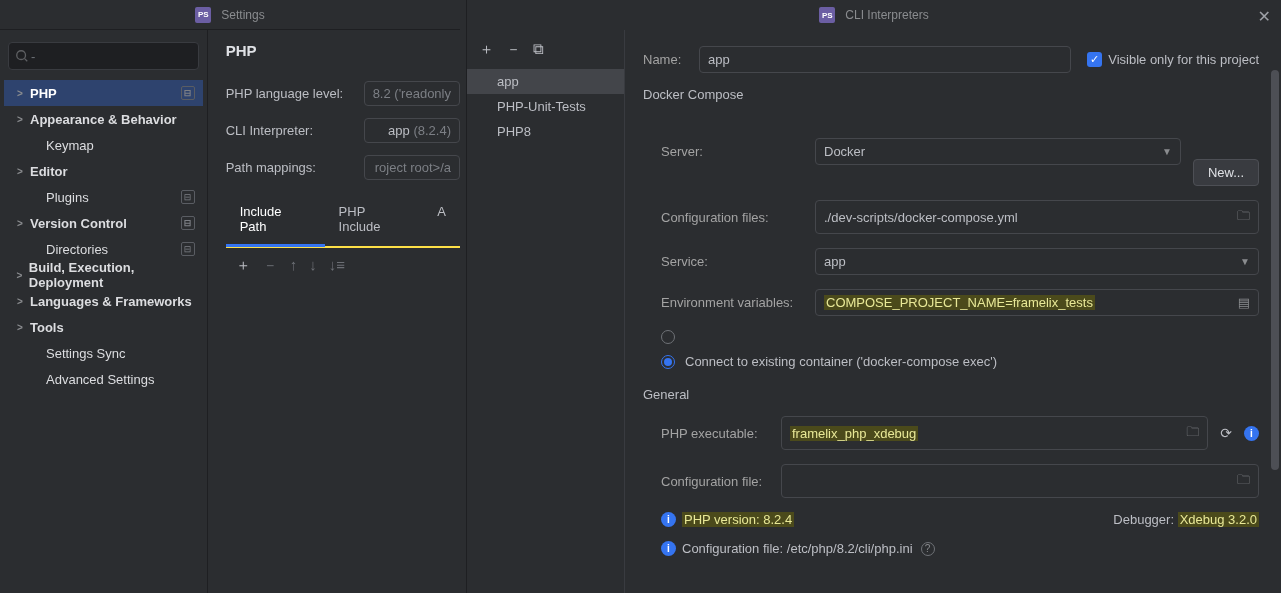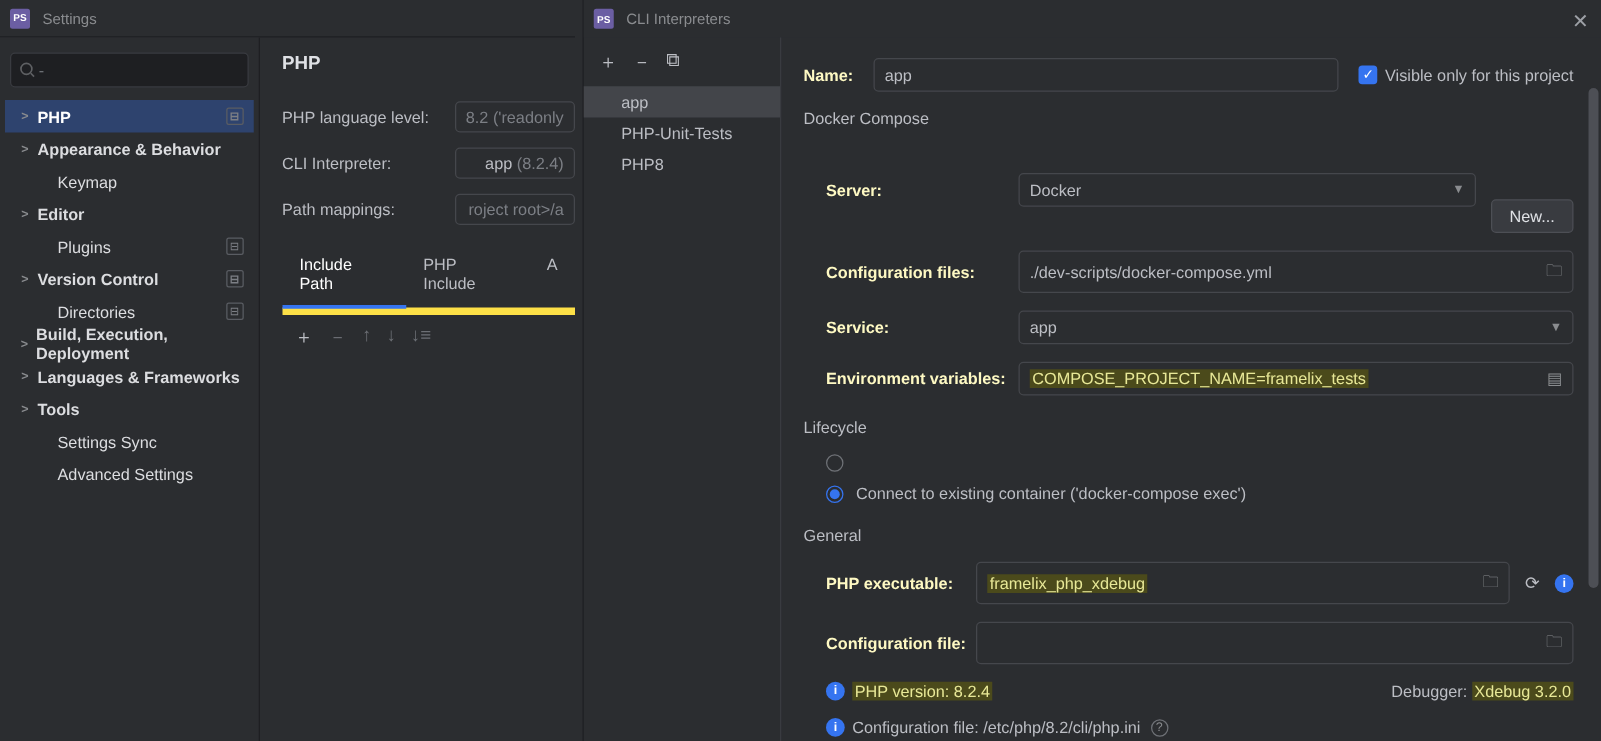--- a/index.html
+++ b/index.html
@@ -1,19 +1,19 @@
 <!DOCTYPE html>
 <html><head>
 <meta charset="utf-8">
 <style>
 * { margin:0; padding:0; box-sizing:border-box; font-family:"Segoe UI",Arial,sans-serif; }
 body { background:#2b2d30; color:#bcbec4; font-size:13px; overflow:hidden; width:1281px; height:593px; position:relative; }
 
 
-.titlebar { height:30px; display:flex; align-items:center; padding:0 8px; background:#2b2d30; border-bottom:1px solid #1e1f22; }
+.titlebar { height:30px; display:flex; align-items:center; padding:0 8px; background:#2b2d30; border-bottom:1px solid #1e1f22;justify-content:center; }
 .titlebar .ps-icon { width:16px; height:16px; background:#6b5ea3; border-radius:2px; display:flex; align-items:center; justify-content:center; font-size:8px; font-weight:bold; color:#fff; margin-right:10px; }
 .titlebar .title { color:#8a8c8f; font-size:12px; }
 
 
 .settings { position:absolute; left:0; top:0; width:460px; height:593px; background:#2b2d30; }
 .settings .content { display:flex; height:calc(100% - 30px); }
 .sidebar { width:224px; background:#2b2d30; padding:8px 4px; border-right:1px solid #1e1f22; }
 .search-box { margin:4px 4px 10px 4px; background:#1e1f22; border:1px solid #393b40; border-radius:4px; height:28px; display:flex; align-items:center; padding:0 6px; color:#6f7379; }
 .search-box svg { width:14px; height:14px; opacity:.6; }
 .tree-item { display:flex; align-items:center; padding:4px 8px 4px 10px; cursor:pointer; font-size:13px; color:#dcdde0; position:relative; height:26px; }
@@ -24,40 +24,40 @@
 .tree-item .badge { position:absolute; right:8px; width:14px; height:14px; border:1px solid #5a5d63; display:flex; align-items:center; justify-content:center; font-size:9px; color:#7c7f85; border-radius:2px;}
 .tree-item.indent { padding-left:26px; }
 
 .main { flex:1; padding:12px 0 0 18px; }
 .main h1 { font-size:15px; font-weight:600; color:#dfe1e5; margin-bottom:22px; }
 .form-row { display:flex; align-items:center; margin-bottom:12px; }
 .form-row label { width:138px; color:#bcbec4; }
 .form-row .field { background:#2b2d30; border:1px solid #45474c; border-radius:4px; padding:4px 8px; color:#7c7f85; flex:1; min-width:0; overflow:hidden; white-space:nowrap;text-align:right; }
 .form-row .field .val { color:#bcbec4; }
 
-.tabs { display:flex; border-bottom:6px solid #fde047; margin-top:16px; font-size:13px;}
+.tabs { display:flex; border-bottom:2px solid #fde047; margin-top:16px; font-size:13px;}
 .tab { padding:8px 14px 10px; color:#bcbec4; cursor:pointer; }
 .tab.active { border-bottom:3px solid #3574f0; margin-bottom:-1px; color:#fff; }
 .toolbar { display:flex; gap:12px; padding:8px 10px; color:#6c6f75; font-size:15px; }
 .toolbar span { cursor:pointer; }
 
 
 .dialog { position:absolute; left:466px; top:0; right:0; height:593px; background:#2b2d30; border-left:1px solid #1e1f22; display:flex; flex-direction:column; }
 .dialog .titlebar { border-bottom:none;}
 .dialog .close { position:absolute; right:10px; top:7px; color:#9da0a6; cursor:pointer; font-size:16px;}
 .dialog-body { display:flex; flex:1; min-height:0; }
 .interp-list { width:158px; border-right:1px solid #393b40; }
 .interp-toolbar { display:flex; gap:12px; padding:10px 12px; color:#bcbec4; font-size:15px;}
 .interp-toolbar span { cursor:pointer; }
 .interp-item { padding:5px 12px 5px 30px; cursor:pointer; font-size:13px;}
 .interp-item.selected { background:#43454a; }
 .interp-right { flex:1; padding:16px 22px 0 18px; overflow-y:auto; position:relative;}
 
 .row { display:flex; align-items:center; margin-bottom:14px; }
-.row > label { color:#fef9c3;font-weight:bold; }
+.row > label { color:#a3a3a3; }
 .row .lbl-w1 { width:56px; }
 .row input[type=text], .row .select, .row .text-field {
   background:#2b2d30; border:1px solid #45474c; border-radius:4px; padding:5px 8px; color:#bcbec4; font-size:13px;
 }
 .row .select { display:flex; align-items:center; justify-content:space-between; }
 .row .select .arrow { color:#8a8c8f; font-size:10px;}
 .row .text-field { display:flex; align-items:center; justify-content:space-between; }
 .checkbox { width:15px; height:15px; background:#3574f0; border-radius:3px; display:inline-flex; align-items:center; justify-content:center; color:#fff; font-size:11px; margin-right:6px;}
 .section-title { color:#bcbec4; margin:6px 0 14px 0; font-size:13px; }
 .indent-block { padding-left:18px; }
@@ -236,21 +236,20 @@
         </div>
         <div class="row">
           <label>Environment variables:</label>
           <div class="text-field" style="flex:1;text-align:center;">
             <span class="hl">COMPOSE_PROJECT_NAME=framelix_tests</span>
             <span style="color:#8a8c8f;">▤</span>
           </div>
         </div>
       </div>
 
-      <div class="section-title" style="margin-top:18px;">Lifecycle</div>
       <div class="radio-row">
         <span class="radio"></span>
       </div>
       <div class="radio-row">
         <span class="radio on"></span>
         <span>Connect to existing container ('docker-compose exec')</span>
       </div>
 
       <div class="section-title" style="margin-top:18px;">General</div>
       <div class="indent-block">

